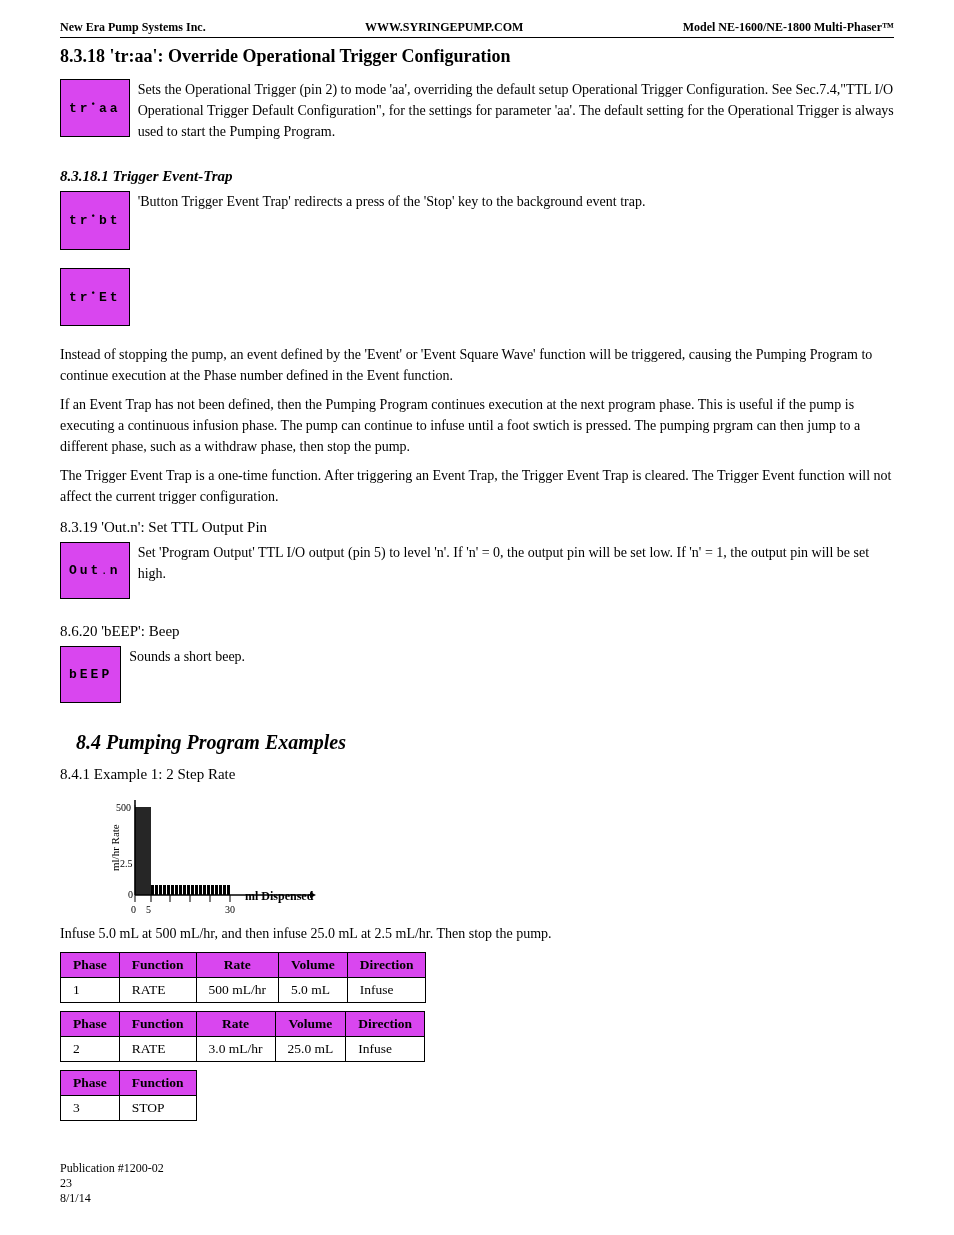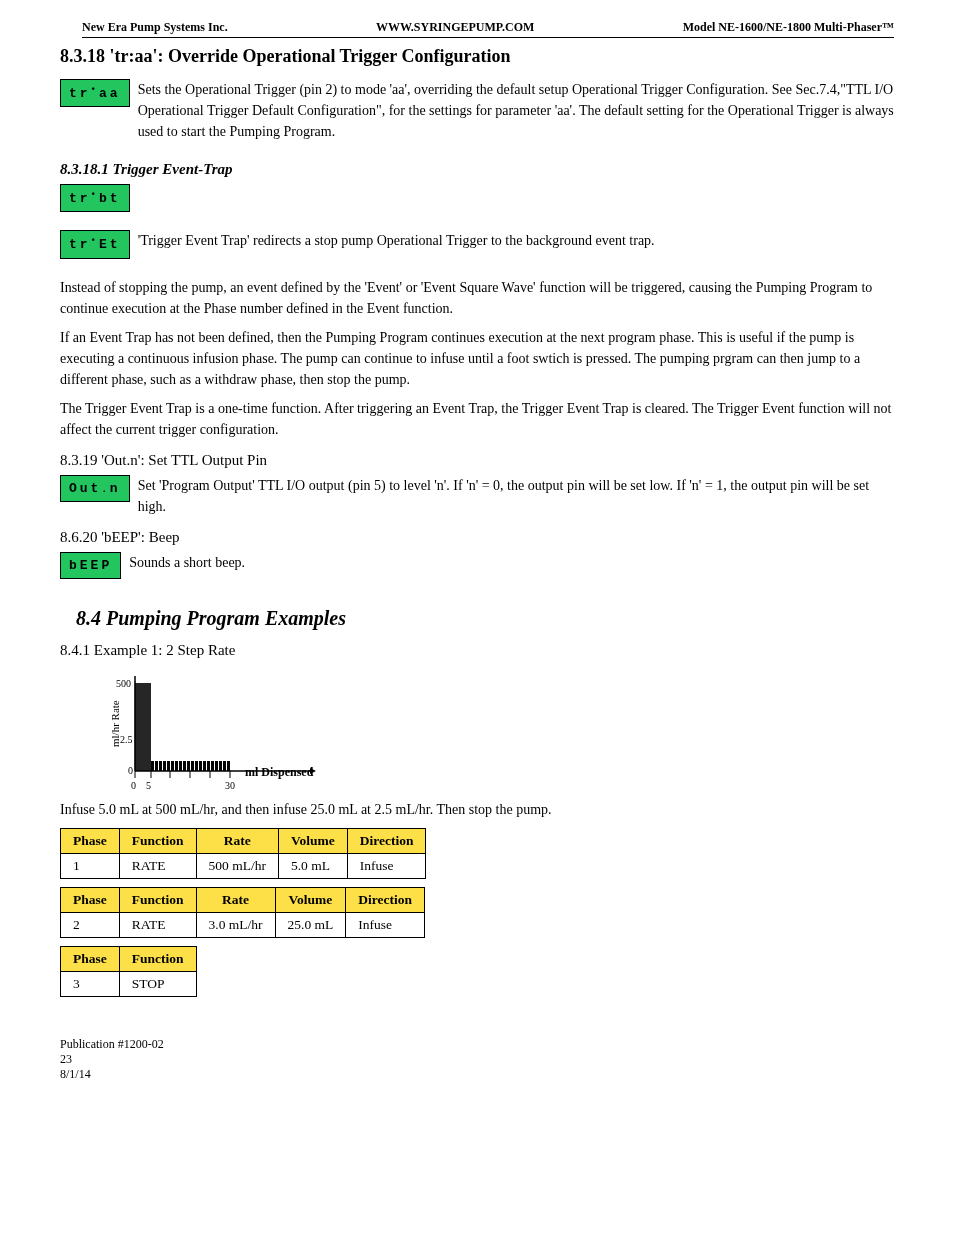--- a/index.html
+++ b/index.html
@@ -13,21 +13,20 @@
       padding: 20px 60px 40px 60px;
     }
     .page-header {
       display: flex;
       justify-content: space-between;
       align-items: flex-start;
       border-bottom: 1px solid #000;
       padding-bottom: 2px;
       margin-bottom: 8px;
       font-size: 12px;
-      margin-left: 22px;
     }
     .page-header .left { font-weight: bold; }
     .page-header .center { font-weight: bold; }
     .page-header .right { font-weight: bold; }
     h2 {
       font-size: 18px;
       font-weight: bold;
       margin-bottom: 12px;
     }
     h3 {
@@ -57,24 +56,24 @@
       display: inline-block;
       vertical-align: middle;
       margin-right: 6px;
     }
     .lcd-image {
       display: inline-block;
       border: 1.5px solid #000;
       font-family: "Courier New", monospace;
       font-size: 13px;
       font-weight: bold;
-      padding: 5px 8px;
+      padding: 20px 8px;
       letter-spacing: 3px;
       margin-bottom: 12px;
-      background: #22c55e;
+      background: #d946ef;
     }
     .with-text {
       display: flex;
       align-items: flex-start;
       margin-bottom: 6px;
     }
     .with-text .lcd-image {
       margin-right: 8px;
       flex-shrink: 0;
     }
@@ -93,21 +92,21 @@
       border-collapse: collapse;
       margin-bottom: 8px;
     }
     table th, table td {
       border: 1px solid #000;
       padding: 4px 12px;
       font-size: 13.5px;
     }
     table th {
       font-weight: bold;
-      background: #fde047;
+      background: #d946ef;
     }
     .page-footer {
       display: flex;
       justify-content: space-between;
       margin-top: 40px;
       font-size: 12px;
       border-top: none;
       flex-direction: column;
     }
     svg text {
@@ -127,25 +126,25 @@
 
 <div class="with-text">
   <div class="lcd-image inline-block">tr<span style="font-size:9px;vertical-align:super;">•</span>aa</div>
   <div class="desc">Sets the Operational Trigger (pin 2) to mode 'aa', overriding the default setup Operational Trigger Configuration.  See Sec.7.4,"TTL I/O Operational Trigger Default Configuration", for the settings for parameter 'aa'.  The default setting for the Operational Trigger is always used to start the Pumping Program.</div>
 </div>
 
 <h3>8.3.18.1  Trigger Event-Trap</h3>
 
 <div class="with-text">
   <div class="lcd-image inline-block">tr<span style="font-size:9px;vertical-align:super;">•</span>bt</div>
+  <div class="desc">'Button Trigger Event Trap' redirects a press of the 'Stop' key to the background event trap.</div>
 </div>
 
 <div class="with-text">
   <div class="lcd-image inline-block">tr<span style="font-size:9px;vertical-align:super;">•</span>Et</div>
-  <div class="desc">'Trigger Event Trap' redirects a stop pump Operational Trigger to the background event trap.</div>
 </div>
 
 <p>Instead of stopping the pump, an event defined by the 'Event' or 'Event Square Wave' function will be triggered, causing the Pumping Program to continue execution at the Phase number defined in the Event function.</p>
 <p>If an Event Trap has not been defined, then the Pumping Program continues execution at the next program phase.  This is useful if the pump is executing a continuous infusion phase.  The pump can continue to infuse until a foot swtich is pressed.   The pumping prgram can then jump to a different phase, such as a withdraw phase, then stop the pump.</p>
 <p>The Trigger Event Trap is a one-time function.  After triggering an Event Trap, the Trigger Event Trap is cleared.  The Trigger Event function will not affect the current trigger configuration.</p>
 
 <h4>8.3.19  'Out.n': Set TTL Output Pin</h4>
 
 <div class="with-text">
   <div class="lcd-image inline-block">Out<span style="font-size:9px">.</span>n</div>

